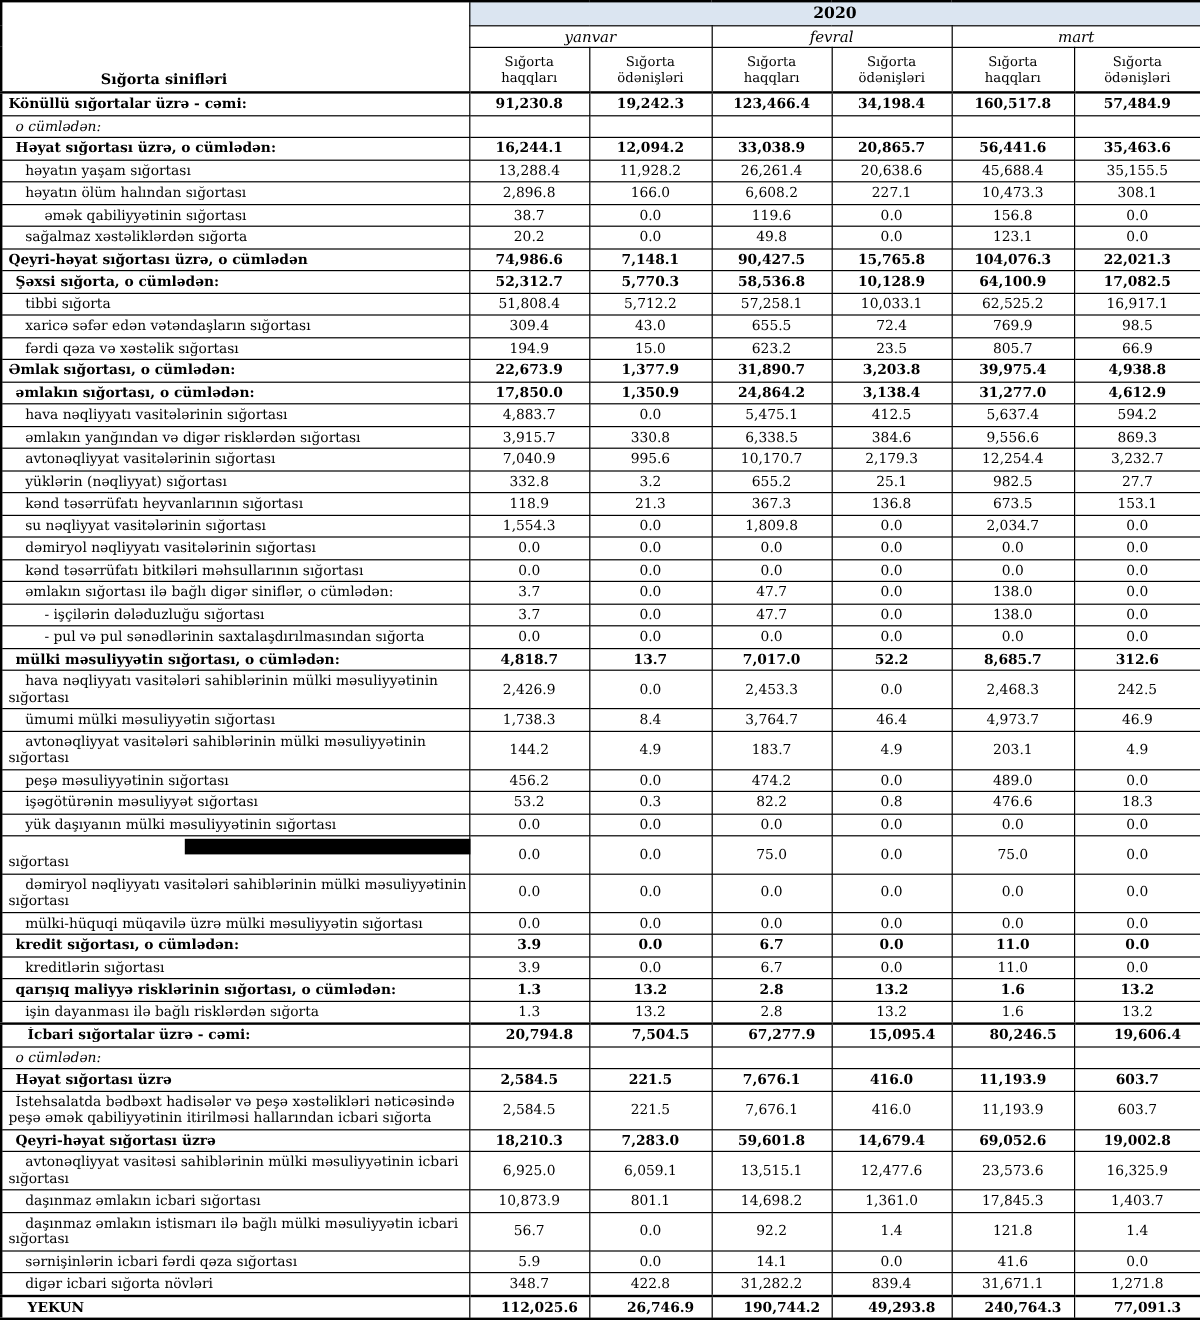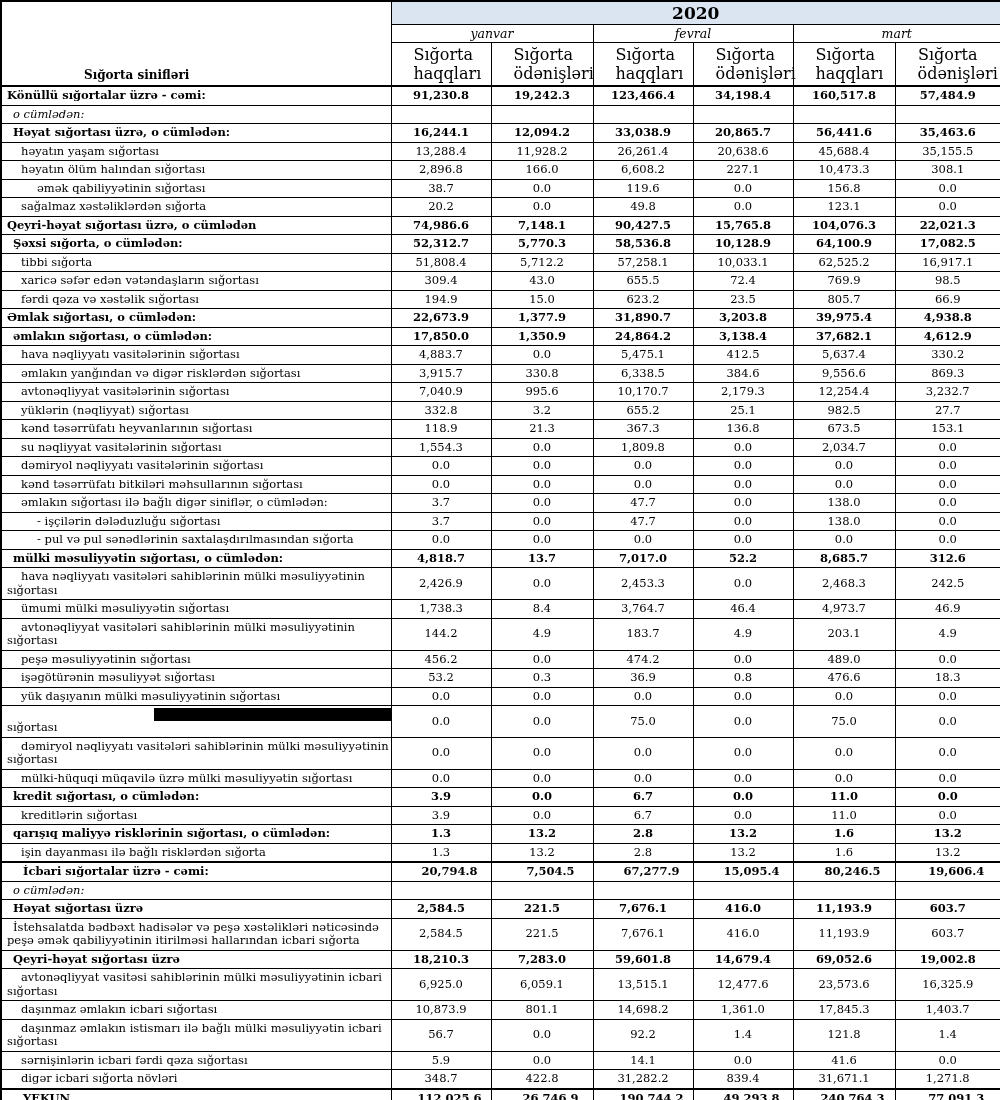--- a/index.html
+++ b/index.html
@@ -23,32 +23,32 @@
     vertical-align: bottom;
     text-align: left;
     padding: 2px 2px 3px 82px;
     font-size: 12px;
     font-weight: bold;
     border-bottom: 2px solid #000;
   }
   .year {
     background: var(--year-bg, #dbe5f1);
     font-weight: bold;
-    font-size: 17px;
+    font-size: 13px;
     text-align: center;
     height: 20px;
   }
   .month {
     font-style: italic;
     font-size: 12.5px;
     text-align: center;
     height: 18px;
   }
   .sub {
-    font-size: 16px;
+    font-size: 11px;
     text-align: center;
     height: 38px;
     padding: 2px 22px;
     border-bottom: 2px solid #000;
     vertical-align: middle;
   }
   td.label {
     font-size: 11.5px;
     padding: 2px 2px;
     line-height: 13.5px;
@@ -253,33 +253,33 @@
         <td class="val">4,938.8</td>
       </tr>
       <tr class="bold">
         <td class="label">
           <div class="line indent-1">əmlakın sığortası,  o cümlədən:</div>
         </td>
         <td class="val">17,850.0</td>
         <td class="val">1,350.9</td>
         <td class="val">24,864.2</td>
         <td class="val">3,138.4</td>
-        <td class="val">37,682.1</td>
+        <td class="val">31,277.0</td>
         <td class="val">4,612.9</td>
       </tr>
       <tr>
         <td class="label">
           <div class="line indent-2">hava nəqliyyatı vasitələrinin sığortası</div>
         </td>
         <td class="val">4,883.7</td>
         <td class="val">0.0</td>
         <td class="val">5,475.1</td>
         <td class="val">412.5</td>
         <td class="val">5,637.4</td>
-        <td class="val">330.2</td>
+        <td class="val">594.2</td>
       </tr>
       <tr>
         <td class="label">
           <div class="line indent-2">əmlakın yanğından və digər risklərdən sığortası</div>
         </td>
         <td class="val">3,915.7</td>
         <td class="val">330.8</td>
         <td class="val">6,338.5</td>
         <td class="val">384.6</td>
         <td class="val">9,556.6</td>
@@ -440,21 +440,21 @@
         <td class="val">0.0</td>
         <td class="val">489.0</td>
         <td class="val">0.0</td>
       </tr>
       <tr>
         <td class="label">
           <div class="line indent-2">işəgötürənin məsuliyyət sığortası</div>
         </td>
         <td class="val">53.2</td>
         <td class="val">0.3</td>
-        <td class="val">36.9</td>
+        <td class="val">82.2</td>
         <td class="val">0.8</td>
         <td class="val">476.6</td>
         <td class="val">18.3</td>
       </tr>
       <tr>
         <td class="label">
           <div class="line indent-2">yük daşıyanın mülki məsuliyyətinin sığortası</div>
         </td>
         <td class="val">0.0</td>
         <td class="val">0.0</td>

